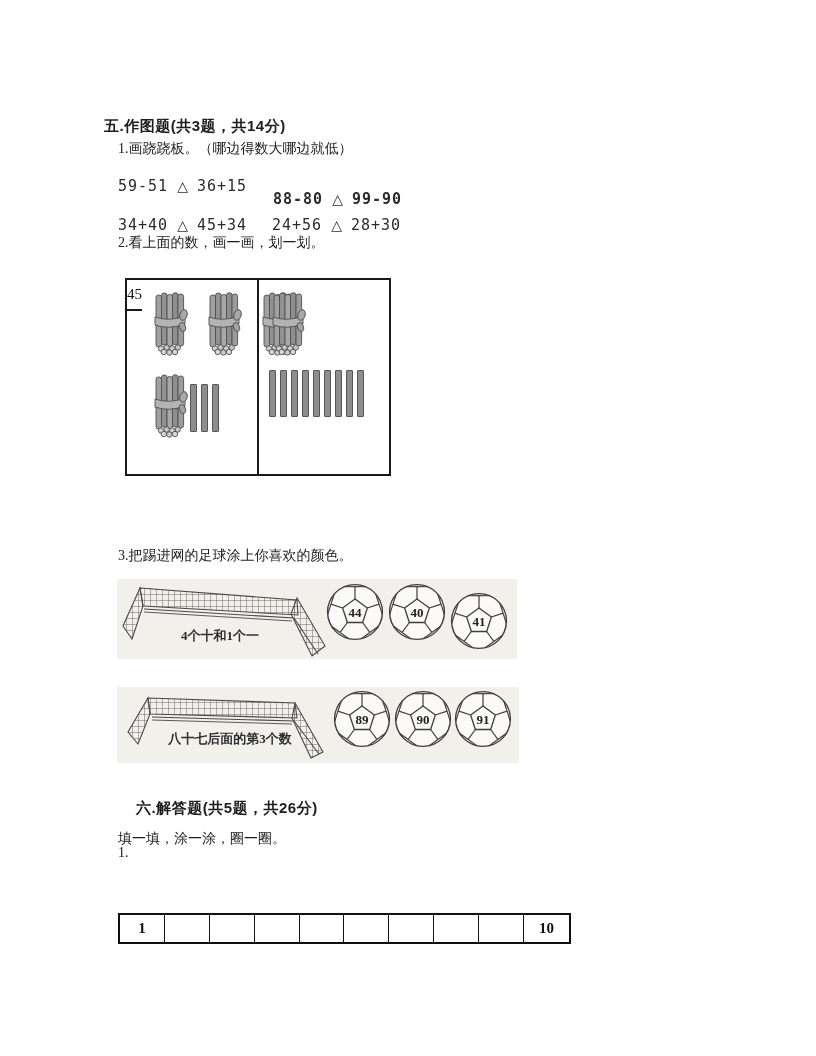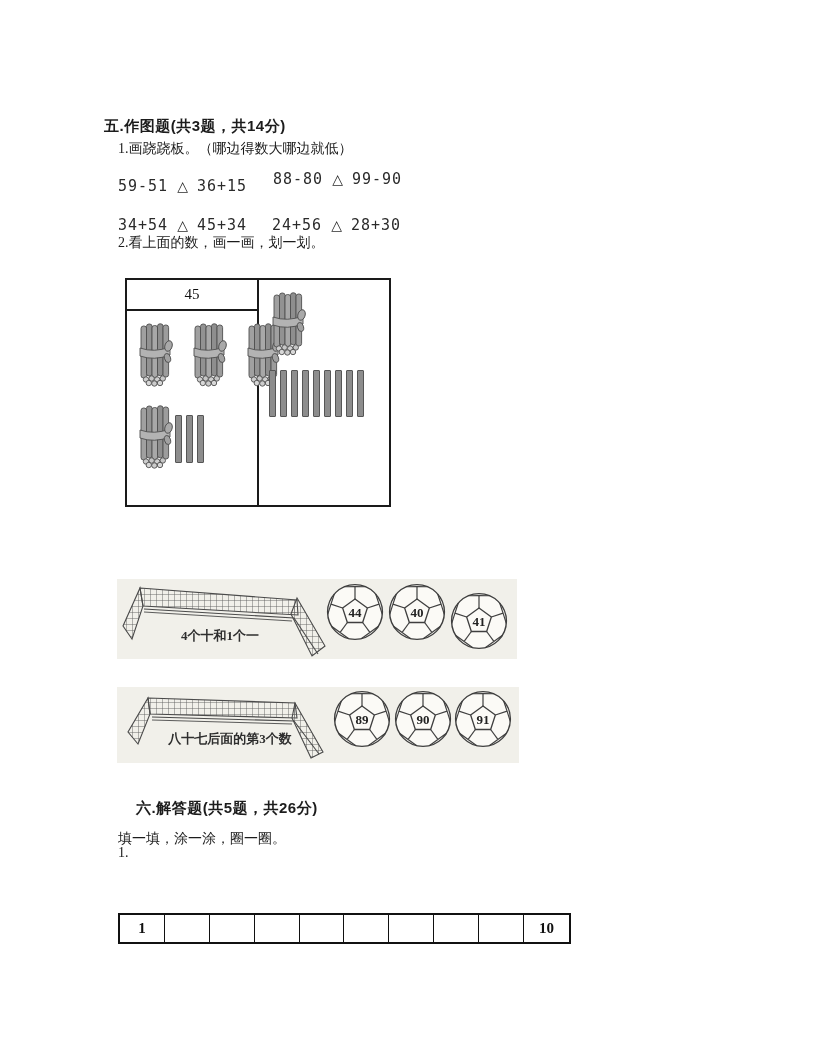--- a/index.html
+++ b/index.html
@@ -11,21 +11,21 @@
   .abs{position:absolute;}
   .sec-title{font-size:15px; font-weight:bold; letter-spacing:0.5px; white-space:nowrap;}
   .q-text{font-size:14px; white-space:nowrap;font-family:Liberation Serif, serif;}
   .expr{
     position:absolute; font-family:"DejaVu Sans Mono", monospace;
     font-size:15px; letter-spacing:1px; color:#2b2b2b; white-space:nowrap;
   }
   .expr .tri{display:inline-block; margin:0 9px; font-family:"DejaVu Sans", sans-serif; font-size:14px; letter-spacing:0;}
   
   .stick-table{position:absolute; left:125px; top:278px; display:flex; border:2px solid #1a1a1a; background:#fff;}
-  .st-col{width:130px; display:flex; flex-direction:column;}
+  .st-col{width:130px; display:flex; flex-direction:row;}
   .st-col + .st-col{border-left:2px solid #1a1a1a;}
   .st-header{
     height:29px; border-bottom:2px solid #1a1a1a; text-align:center; line-height:29px;
     font-family:"Liberation Serif", serif; font-size:15px; color:#111;
   }
   .st-body{position:relative; height:194px;}
   .bundle{position:absolute; width:34px; height:64px;}
   .stick{position:absolute; width:5px; background:#8d8d8d; border:1px solid #565656; border-radius:1px; box-sizing:content-box;}
   
   .figrow{position:absolute; background:#f1f0ea; box-shadow:0 0 0 1px #f1f0ea;}
@@ -73,25 +73,25 @@
 
 <div class="page">
 
   <div class="abs sec-title" style="left:104px; top:93px;margin-top:24px;">五.作图题(共3题，共14分)</div>
 
   <div class="abs q-text" style="left:118px; top:140px;">1.画跷跷板。（哪边得数大哪边就低）</div>
 
   <div class="expr" style="left:118px; top:177px;">
     <span>59-51</span><span class="tri">△</span><span>36+15</span>
   </div>
-  <div class="expr" style="left:273px; top:170px;">
+  <div class="expr" style="left:273px; top:190px;font-weight:bold;">
     <span>88-80</span><span class="tri">△</span><span>99-90</span>
   </div>
   <div class="expr" style="left:118px; top:216px;">
-    <span>34+54</span><span class="tri">△</span><span>45+34</span>
+    <span>34+40</span><span class="tri">△</span><span>45+34</span>
   </div>
   <div class="expr" style="left:272px; top:216px;">
     <span>24+56</span><span class="tri">△</span><span>28+30</span>
   </div>
 
   <div class="abs q-text" style="left:118px; top:234px;">2.看上面的数，画一画，划一划。</div>
 
   <div class="stick-table">
     <div class="st-col">
       <div class="st-header">45</div>
@@ -124,20 +124,21 @@
           <div class="stick" style="left: 43px; top: 90px; height: 45px;"></div>
           <div class="stick" style="left: 54px; top: 90px; height: 45px;"></div>
           <div class="stick" style="left: 65px; top: 90px; height: 45px;"></div>
           <div class="stick" style="left: 76px; top: 90px; height: 45px;"></div>
           <div class="stick" style="left: 87px; top: 90px; height: 45px;"></div>
           <div class="stick" style="left: 98px; top: 90px; height: 45px;"></div>
         </div>
     </div>
   </div>
 
+  <div class="abs q-text" style="left:118px; top:547px;">3.把踢进网的足球涂上你喜欢的颜色。</div>
 
   <div class="figrow" style="left:118px; top:580px; width:398px; height:78px;">
     <svg class="goal" width="212" height="76" viewBox="0 0 212 76">
       <polygon points="20,6 177,18 178,33 23,24" fill="url(#netgrid)" stroke="#4a4a4a" stroke-width="1.1"></polygon>
       <polygon points="20,6 23,24 12,57 3,44" fill="url(#netgrid)" stroke="#4a4a4a" stroke-width="1.1"></polygon>
       <polygon points="177,16 205,64 192,74 171,32" fill="url(#netgrid)" stroke="#4a4a4a" stroke-width="1.1"></polygon>
       <polyline points="24,27 174,36 198,72" fill="none" stroke="#4a4a4a" stroke-width="1.1"></polyline>
       <polyline points="24,30 172,39" fill="none" stroke="#4a4a4a" stroke-width="0.9"></polyline>
       <text x="100" y="58" font-size="13" text-anchor="middle">4个十和1个一</text>
     </svg>

